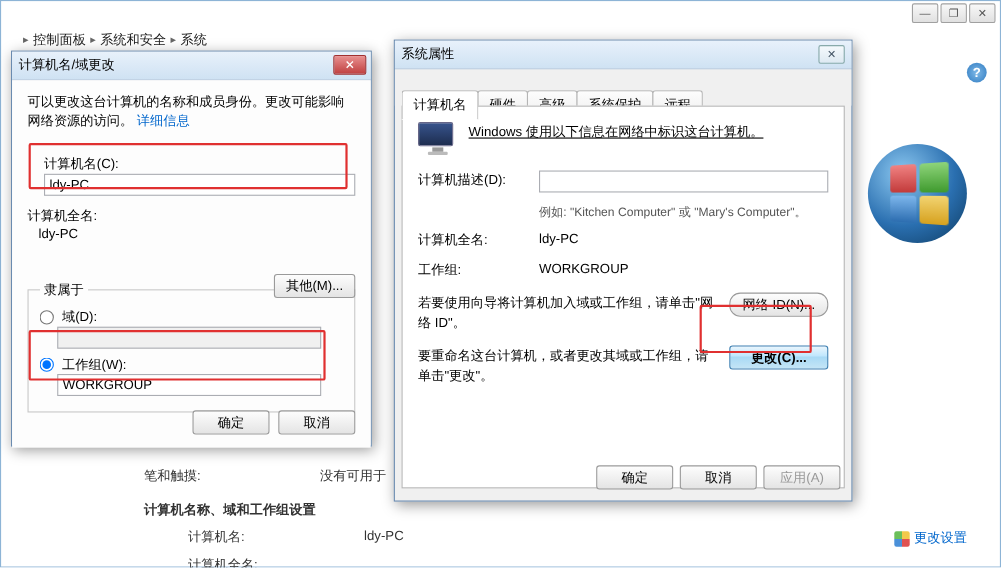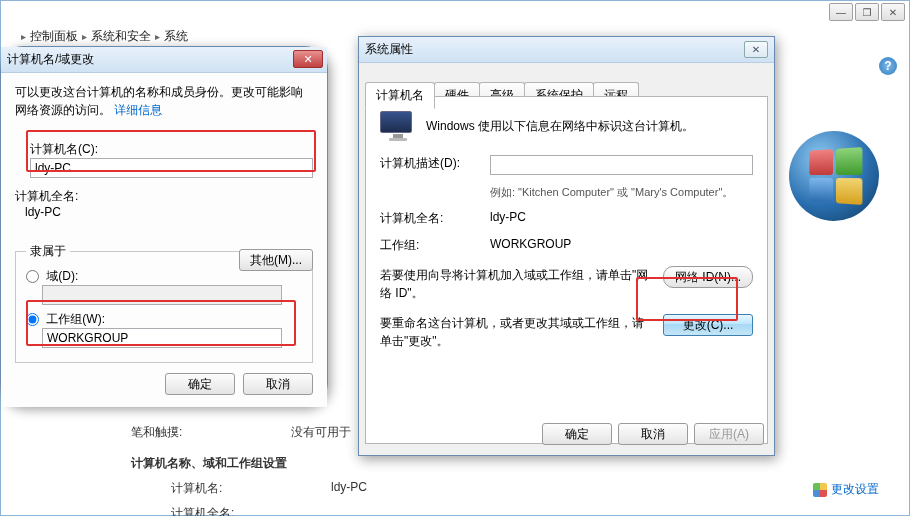--- a/index.html
+++ b/index.html
@@ -36,39 +36,39 @@
 .dialog { position:absolute; background:#f0f0f0; border:1px solid #6a8bb0; box-shadow:2px 3px 12px rgba(0,0,0,.4); }
 .dialog .titlebar { height:26px; background:linear-gradient(#e8f1fb,#cfe2f3); border-bottom:1px solid #b8cde2; display:flex; align-items:center; padding:0 6px; font-size:12px; position:relative;}
 .dialog .titlebar .close { position:absolute; right:4px; top:3px; width:30px; height:18px; background:linear-gradient(#e89090,#c04040); border:1px solid #a03030; border-radius:2px; color:#fff; display:flex; align-items:center; justify-content:center; font-size:11px;}
 .dialog .body { padding:10px 14px; background:#fdfdfd;}
 .btn { min-width:70px; height:22px; padding:0 10px; background:linear-gradient(#fdfdfd,#e4e4e4); border:1px solid #9a9a9a; border-radius:3px; font-size:12px; display:inline-flex; align-items:center; justify-content:center;}
 .btn.highlighted { border:1px solid #3c7fb1; background:linear-gradient(#eaf6fd,#bee6fd 45%,#a7d9f5 46%,#c4e5f6); }
 input[type=text]{ height:20px; border:1px solid #abadb3; padding:0 4px; font-size:12px; width:100%; background:#fff;}
 input[type=radio]{ margin:0 4px 0 0; vertical-align:middle;}
 
 
-.dlg1 { top:46px; left:0; width:328px; height:360px;border-radius:23px; }
+.dlg1 { top:46px; left:10px; width:328px; height:360px; }
 .dlg1 .body { height:334px; position:relative; }
 .dlg1 .intro { font-size:12px; line-height:1.5; }
 .dlg1 .link { color:#0066cc; }
 .dlg1 .group { margin-top:10px;padding-left:15px; }
 .dlg1 .fullname { margin-top:10px; }
 .dlg1 .other-btn { position:absolute; right:14px; top:176px; }
 .dlg1 fieldset { border:1px solid #c8c8c8; margin:0; padding:8px 10px 14px; }
 .dlg1 fieldset legend { font-size:12px; padding:0 4px; }
 .dlg1 .btn-row { position:absolute; bottom:12px; right:14px; display:flex; gap:8px; }
 
 
 .dlg2 { top:36px; left:358px; width:417px; height:420px; }
 .dlg2 .close2 { position:absolute; right:6px; top:4px; width:24px; height:17px; border:1px solid #8aa; background:linear-gradient(#f5f9fc,#dde9f2); border-radius:2px; display:flex; align-items:center; justify-content:center; font-size:10px; color:#456;}
 .dlg2 .tabstrip { display:flex; padding:6px 6px 0; background:#f0f0f0; gap:0; }
 .dlg2 .tab { padding:4px 10px; border:1px solid #b5b5b5; border-bottom:none; background:linear-gradient(#fdfdfd,#ececec); font-size:12px; position:relative; top:13px; border-radius:3px 3px 0 0; margin-right:-1px;}
 .dlg2 .tab.active { background:#fff; border-bottom:1px solid #fff; z-index:2;}
 .dlg2 .tabbody { background:#fff; border:1px solid #b5b5b5; margin:0 6px 6px; height:348px; padding:14px; position:relative; font-size:12px;}
-.dlg2 .iconrow { display:flex; gap:10px; align-items:center;}
+.dlg2 .iconrow { display:flex; gap:10px; align-items:flex-start;text-decoration:underline;}
 .dlg2 .monitor-icon { width:36px; height:30px; position:relative; }
 .dlg2 .monitor-icon .screen{ width:32px; height:22px; border:1px solid #668; background:linear-gradient(#37538c,#1d2d4f); border-radius:2px;}
 .dlg2 .monitor-icon .stand{ width:10px; height:4px; background:#999; margin:1px auto 0;}
 .dlg2 .monitor-icon .base{ width:18px; height:3px; background:#bbb; margin:0 auto; border-radius:1px;}
 .dlg2 .grid { margin-top:14px; }
 .dlg2 .grid .r { display:flex; margin-bottom:10px; align-items:flex-start;}
 .dlg2 .grid .l { width:110px; flex-shrink:0;}
 .dlg2 .grid .v { flex:1; }
 .dlg2 .desc-input { height:20px; border:1px solid #abadb3; background:#fff; flex:1; margin-left:0px; }
 .dlg2 .hint { color:#555; font-size:11px; }
@@ -179,21 +179,21 @@
         <div class="l">工作组:</div>
         <div class="v">WORKGROUP</div>
       </div>
     </div>
     <div class="action-row">
       <div class="txt">若要使用向导将计算机加入域或工作组，请单击"网络 ID"。</div>
       <button class="btn" style="min-width:90px;border-radius:10px;">网络 ID(N)...</button>
     </div>
     <div class="action-row">
       <div class="txt">要重命名这台计算机，或者更改其域或工作组，请单击"更改"。</div>
-      <button class="btn highlighted" style="min-width:90px;">更改(C)...</button>
+      <button class="btn highlighted" style="min-width:90px;font-weight:bold;">更改(C)...</button>
     </div>
   </div>
   <div class="bottom-btns">
     <button class="btn">确定</button>
     <button class="btn">取消</button>
     <button class="btn" style="color:#999;">应用(A)</button>
   </div>
 </div>
 
 <div class="dialog dlg1">
@@ -209,21 +209,21 @@
     <div class="group" style="margin-top:22px;">
       <div>计算机名(C):</div>
       <input type="text" value="ldy-PC" style="">
     </div>
     <div class="fullname">
       <div>计算机全名:</div>
       <div style="margin-left:10px;">ldy-PC</div>
     </div>
     <button class="btn other-btn">其他(M)...</button>
 
-    <fieldset style="margin-top:24px;">
+    <fieldset style="margin-top:36px;">
       <legend>隶属于</legend>
       <div style="margin-bottom:6px;">
         <label>
           <input type="radio" name="member" style="">
           <span>域(D):</span>
         </label>
         <input type="text" disabled="" style="background: rgb(240, 240, 240); margin-left: 16px; width: 240px;" value="">
       </div>
       <div>
         <label>

